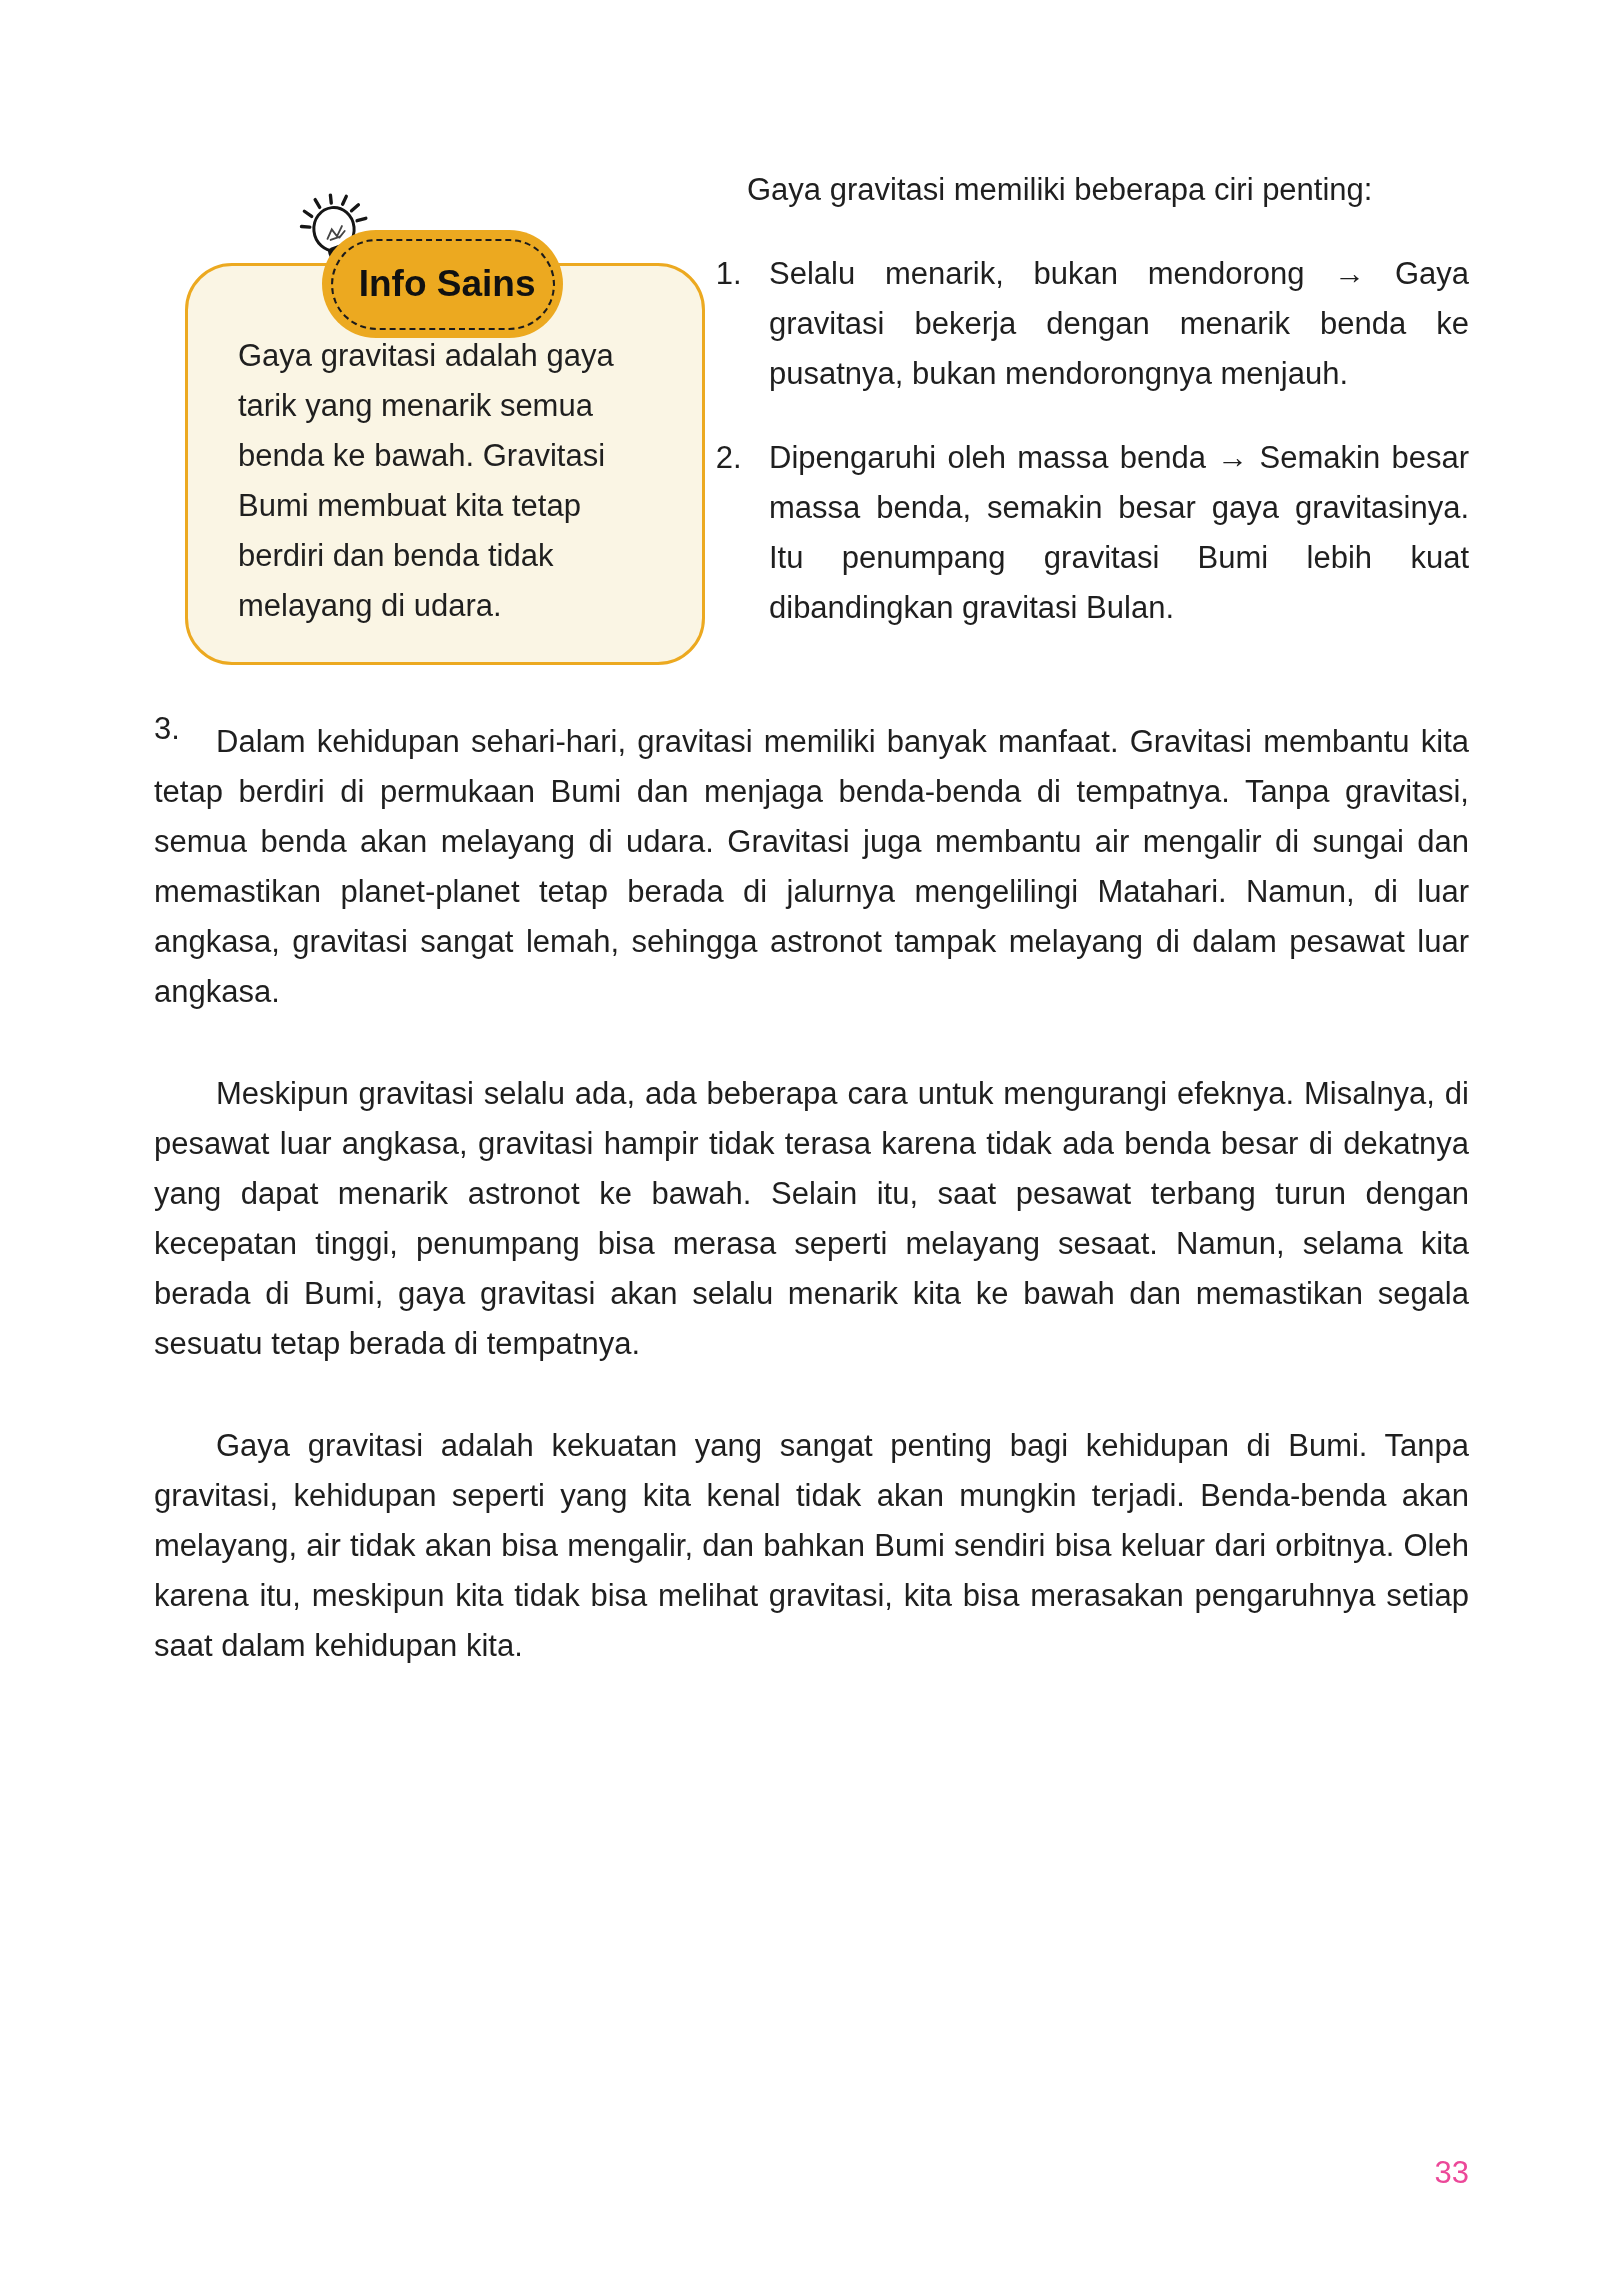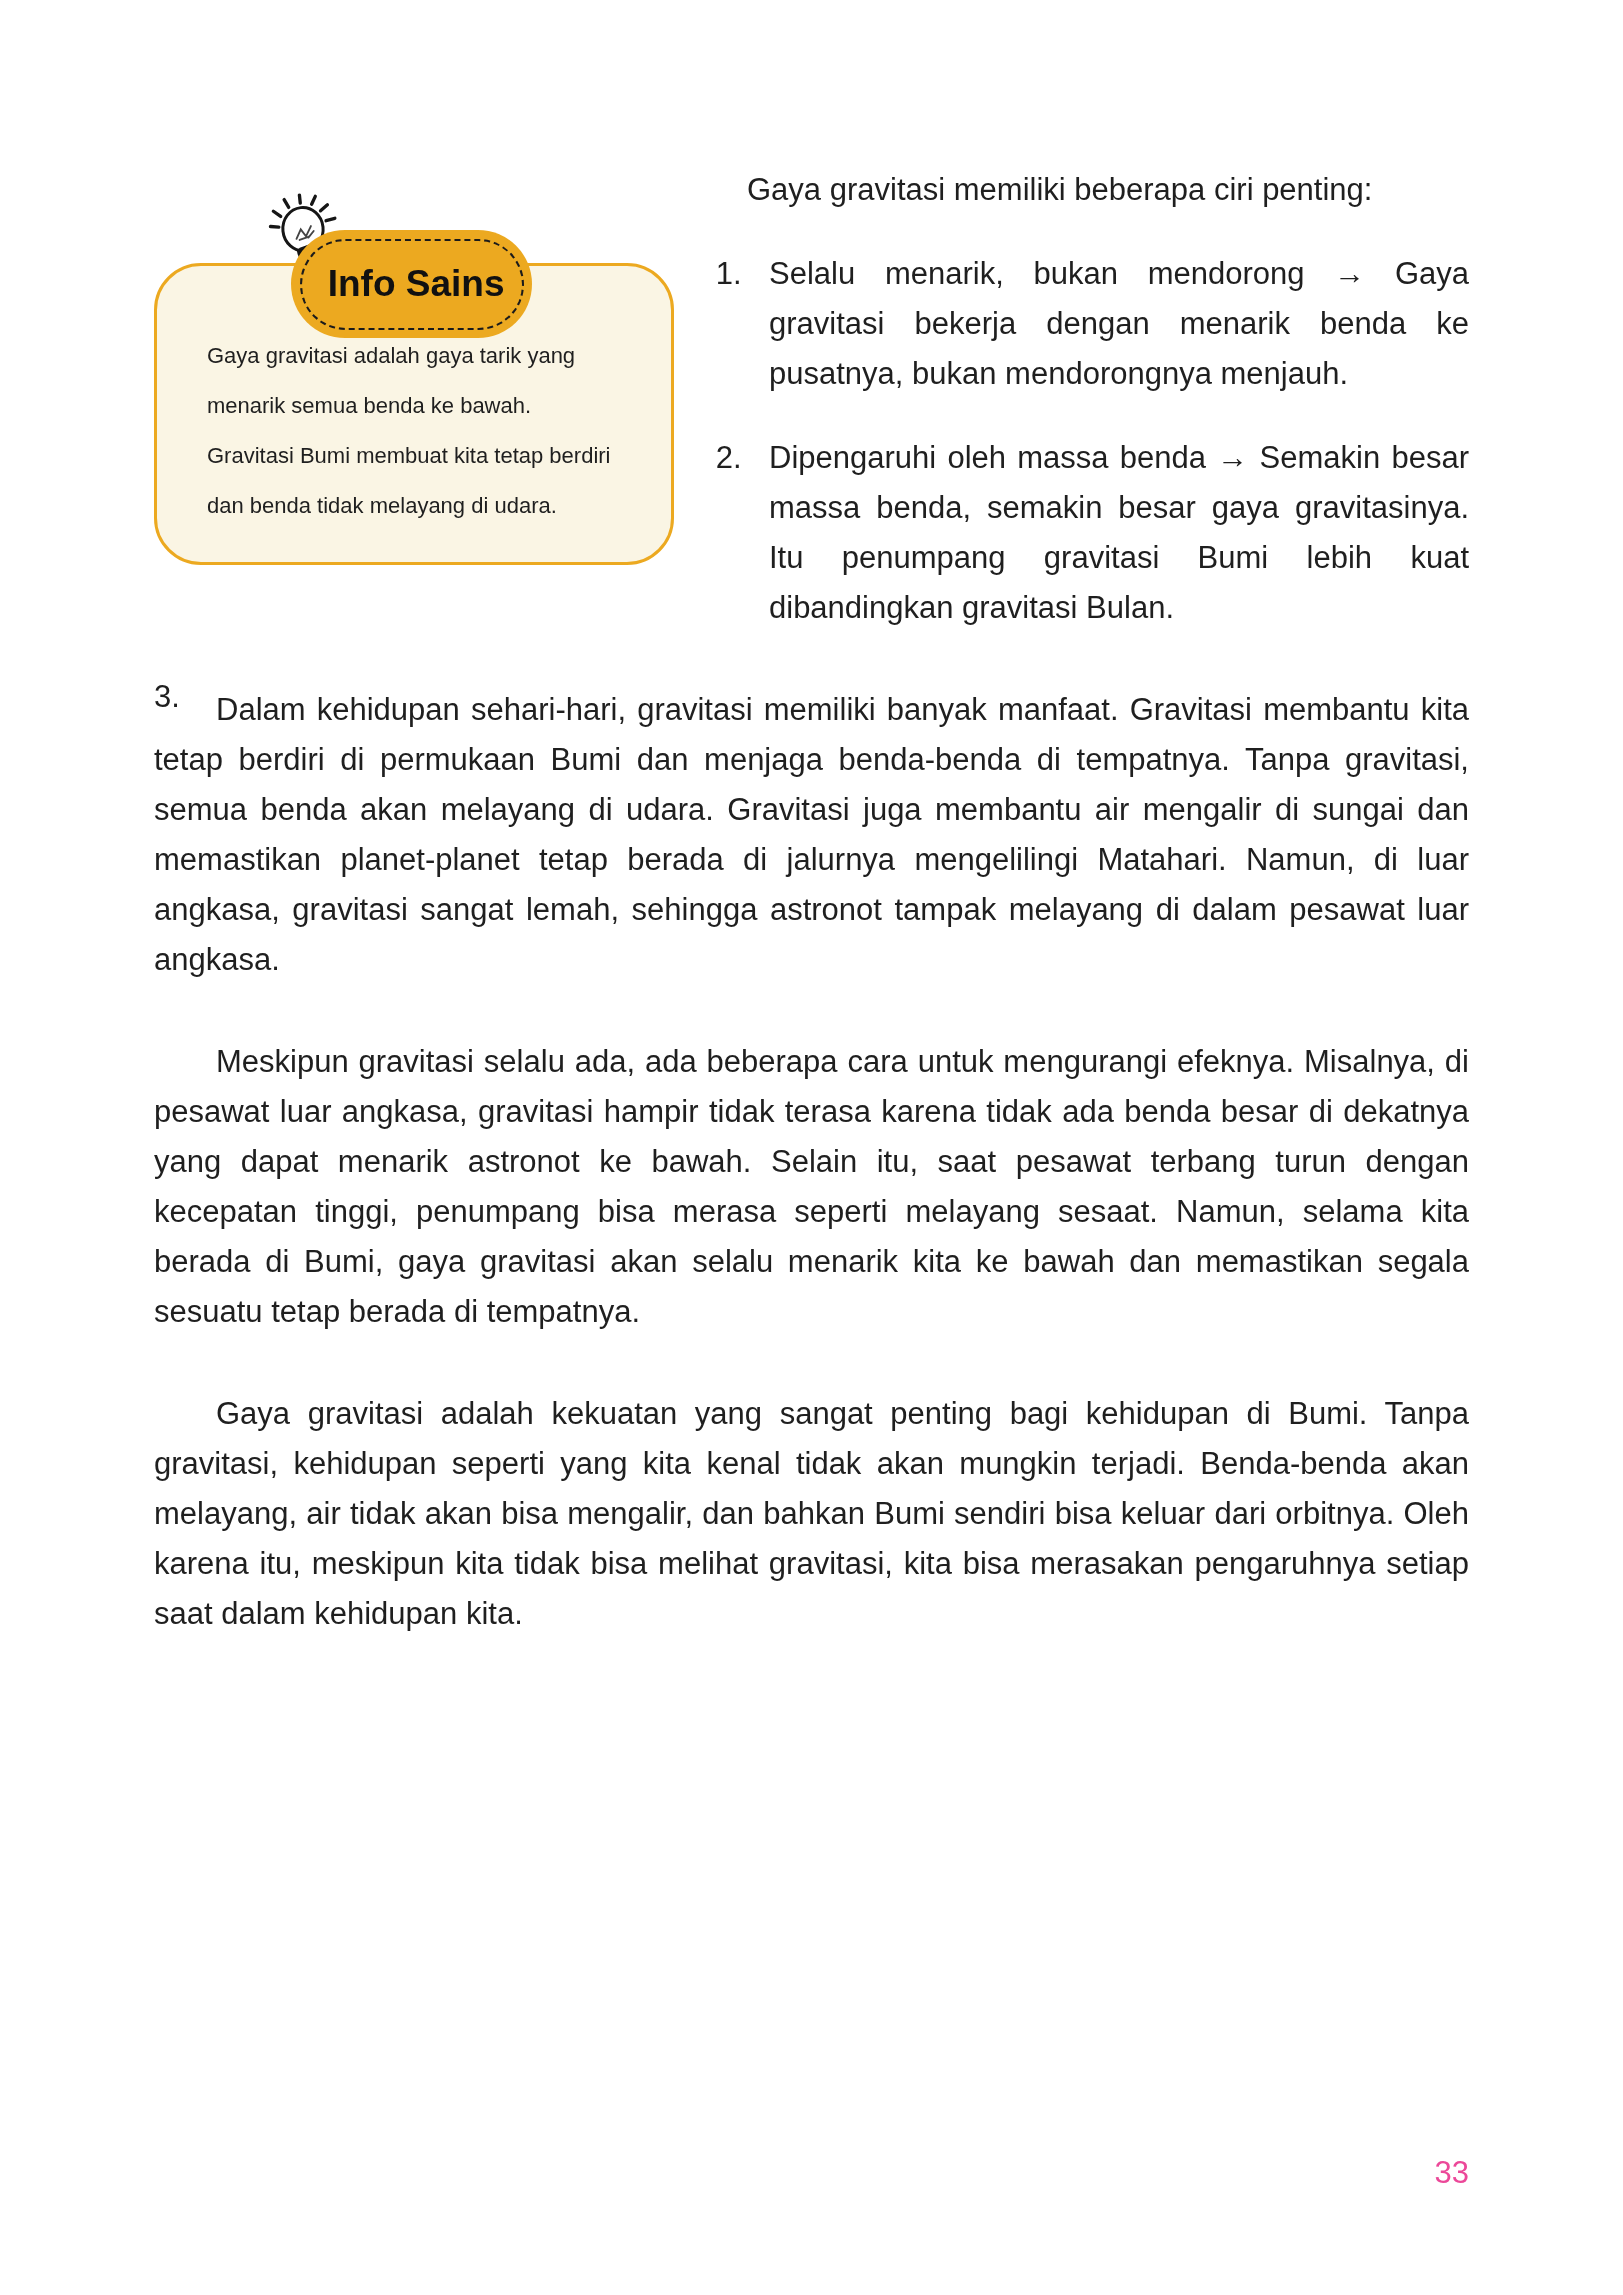--- a/index.html
+++ b/index.html
@@ -29,23 +29,24 @@
   
   .info-box{
     position:relative;
     margin-top:98px;
     width:520px;
     box-sizing:border-box;
     background:#FAF5E4;
     border:3.3px solid #ECA920;
     border-radius:47px;
     padding:65px 50px 31px 50px;
+    margin-left:31px;
   }
   .info-box-text{
-    font-size:22px;
+    font-size:31px;
     line-height:50px;
     text-align:left;
   }
   .badge{
     position:absolute;
     top:-36px;left:134px;
     width:241px;height:108px;
     background:#ECA920;
     border-radius:55px;
     display:flex;align-items:center;justify-content:center;

